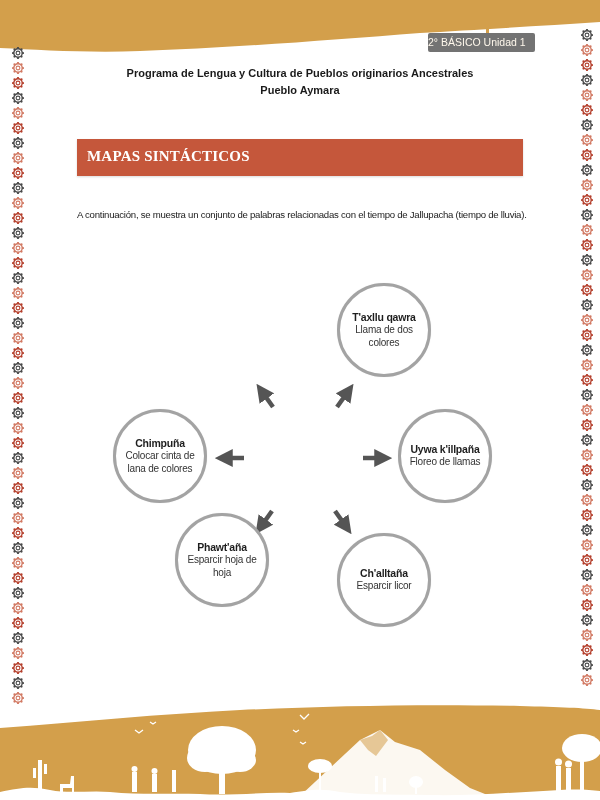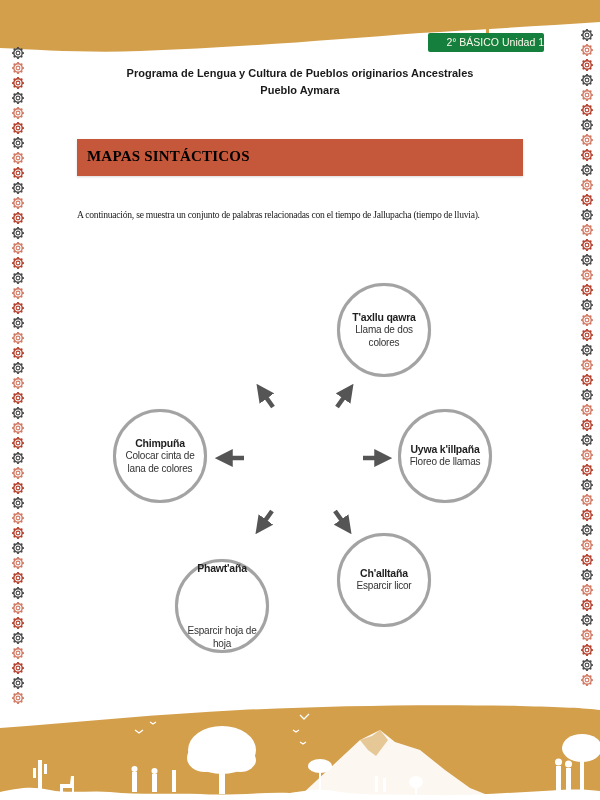--- a/index.html
+++ b/index.html
@@ -38,28 +38,28 @@
     .ornament {
       width: 12px;
       height: 12px;
       margin: 1px 0 2px 0;
       flex: 0 0 auto;
     }
     .badge {
       position: absolute;
       left: 428px;
       top: 33px;
-      width: 116px;
+      width: 107px;
       height: 19px;
-      background: #15803d;
+      background: #737373;
       border-radius: 2px;
       color: #fff8ec;
       font-size: 10.5px;
       line-height: 19px;
-      text-align: right;
+      text-align: left;
       font-family: "Liberation Sans", sans-serif;
     }
     .title {
       position: absolute;
       left: 0; width: 600px;
       text-align: center;
       font-weight: bold;
       font-size: 11px;
       color: #1a1a1a;
     }
@@ -74,32 +74,31 @@
       background: #c5573b;
       box-shadow: 0 1px 2px rgba(0,0,0,0.15);
     }
     .section-bar span {
       position: absolute;
       left: 10px;
       top: 9px;
       font-family: "Liberation Serif", serif;
       font-weight: bold;
       font-size: 15px;
-      color: #000000;
+      color: #ffffff;
       letter-spacing: 0.2px;
     }
     .intro {
       position: absolute;
       left: 77px;
       top: 209px;
       font-size: 9.6px;
       color: #1a1a1a;
       letter-spacing: -0.25px;
       white-space: nowrap;
-      font-family: Liberation Serif, serif;
     }
     .map {
       position: absolute;
       left: 0; top: 0;
       width: 600px; height: 800px;
     }
     .node {
       position: absolute;
       width: 94px;
       height: 94px;
@@ -1248,21 +1247,21 @@
     <div class="meaning" style="max-width:70px">Llama de dos colores</div>
   </div>
   <div class="node" style="left:113px; top:409px;">
     <div class="term">Chimpuña</div>
     <div class="meaning" style="max-width:88px">Colocar cinta de lana de colores</div>
   </div>
   <div class="node" style="left:398px; top:409px;">
     <div class="term">Uywa k'illpaña</div>
     <div class="meaning">Floreo de llamas</div>
   </div>
-  <div class="node" style="left:175px; top:559px;justify-content:space-between;">
+  <div class="node" style="left:175px; top:513px;">
     <div class="term">Phawt'aña</div>
     <div class="meaning" style="max-width:70px">Esparcir hoja de hoja</div>
   </div>
   <div class="node" style="left:337px; top:533px;">
     <div class="term">Ch'alltaña</div>
     <div class="meaning">Esparcir licor</div>
   </div>
 </div>
 
 <svg class="bottom-scene" viewBox="0 0 600 100" preserveAspectRatio="none">

